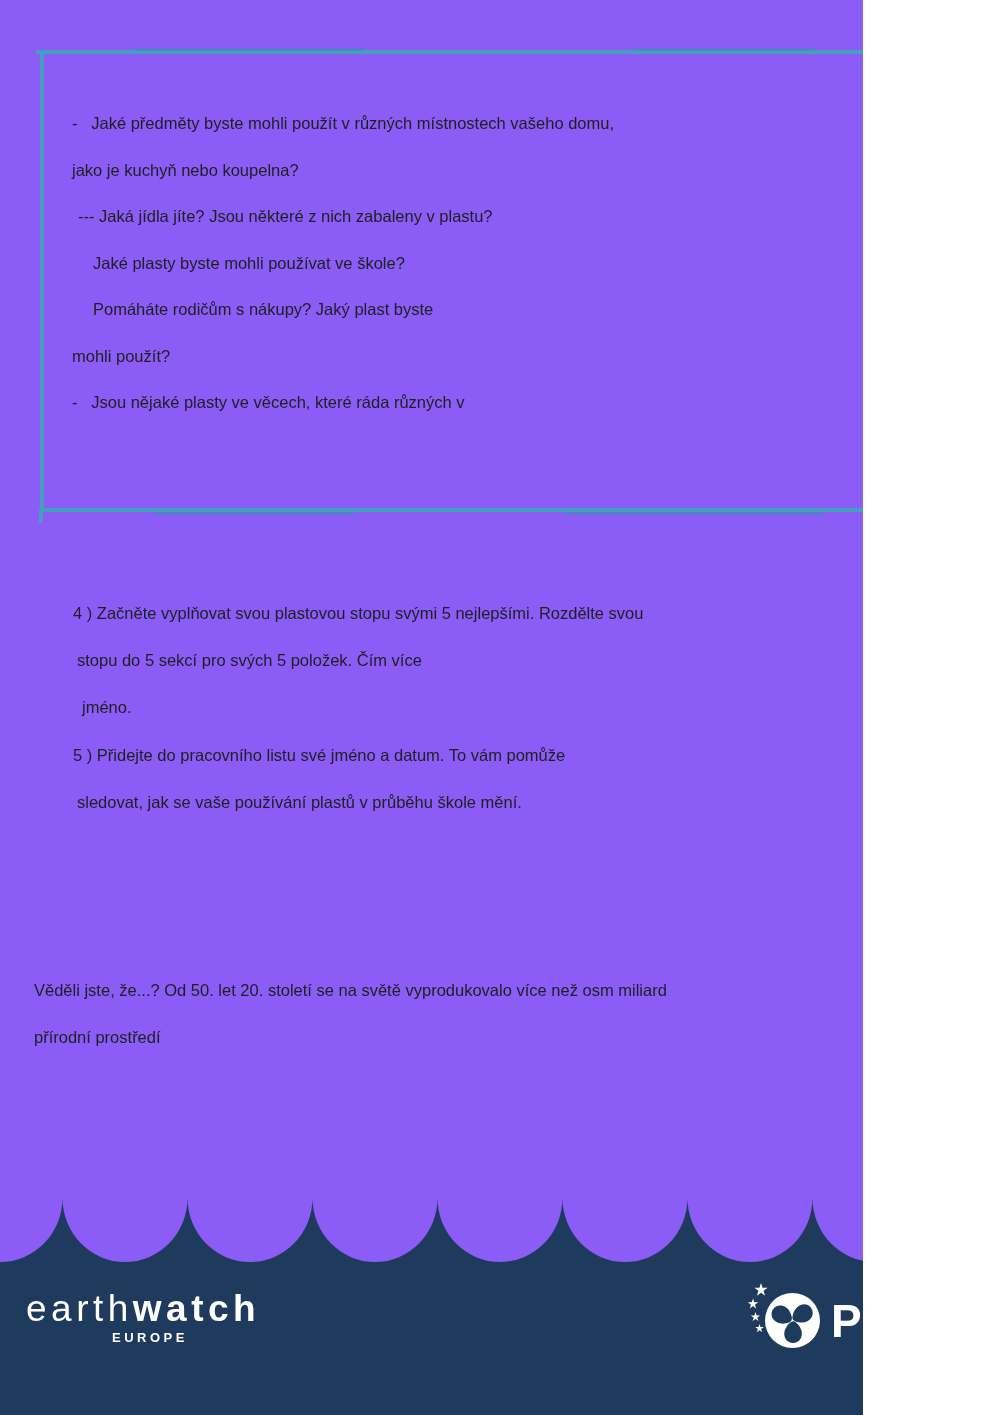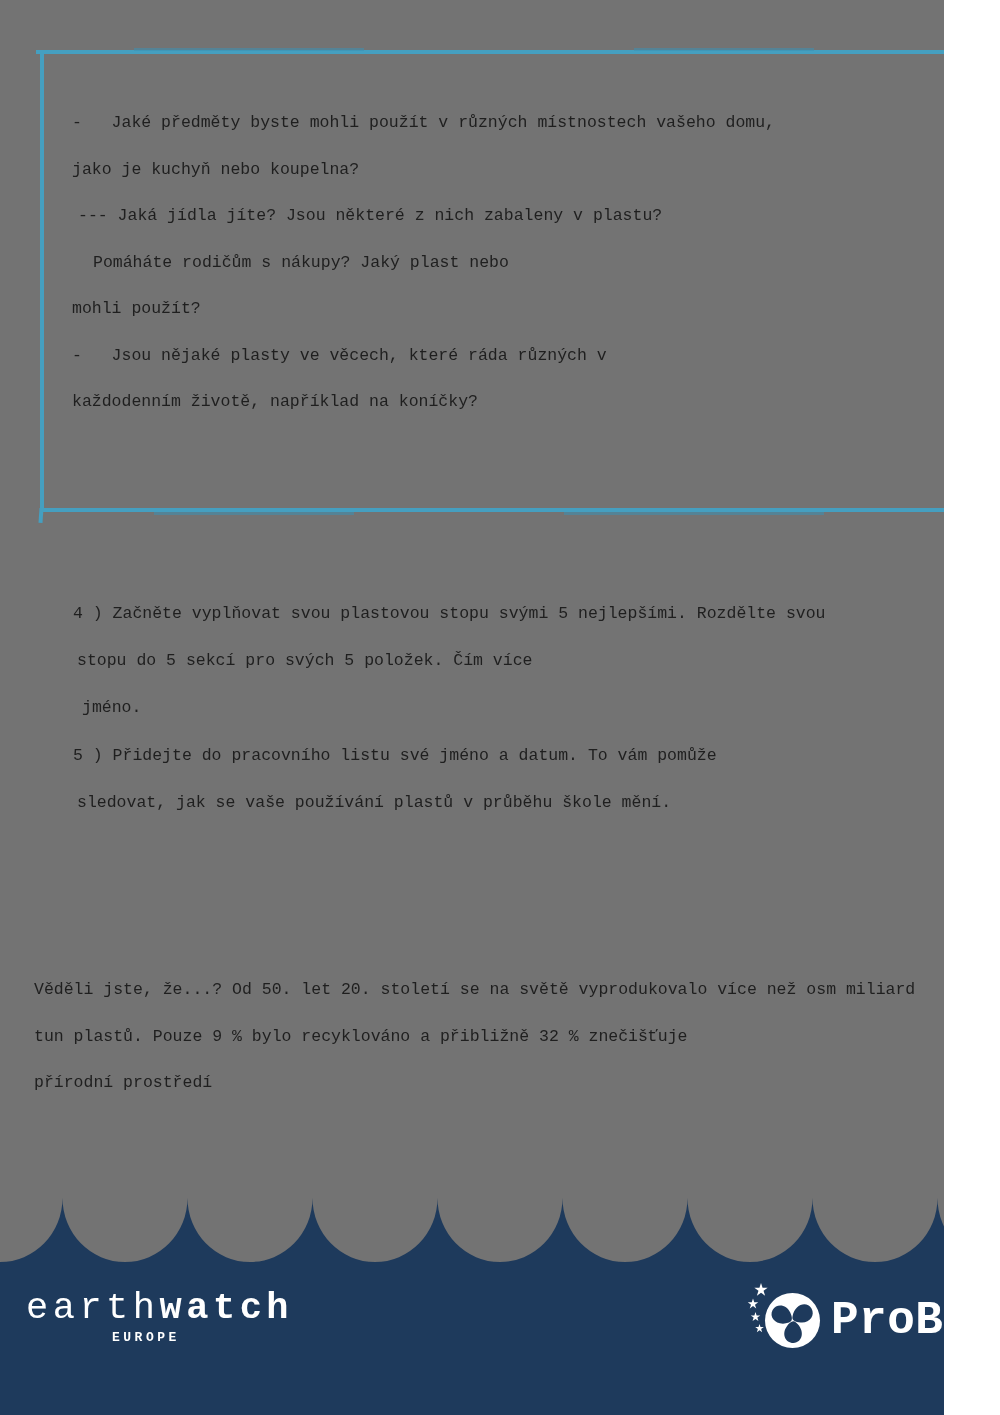--- a/index.html
+++ b/index.html
@@ -1,19 +1,19 @@
 <!DOCTYPE html>
 <html><head>
 <meta charset="utf-8">
 <style>
   html,body { margin:0; padding:0; background:#ffffff; }
   .page {
-    position:relative; width:944px; height:1415px;
-    background:#737373; overflow:hidden;
-    font-family:Liberation Mono, monospace;
+    position:relative; width:863px; height:1415px;
+    background:#8b5cf6; overflow:hidden;
+    font-family:Liberation Sans, sans-serif;
     color:#1f1f1f;
   }
   .bodytext { font-size:16.5px; color:#1f1f1f; }
   .line { white-space:pre; height:46.5px; line-height:46.5px; }
 
   
   .qbox {
     position:absolute; left:40px; top:50px; width:918px; height:462px;
     box-sizing:border-box;
     border:4px solid #459fc0;
@@ -74,37 +74,36 @@
     <div class="smudge s1"></div>
     <div class="smudge s2"></div>
     <div class="smudge s3"></div>
     <div class="smudge s4"></div>
   </div>
 
   <div class="qbox-text bodytext">
     <div class="line">-   Jaké předměty byste mohli použít v různých místnostech vašeho domu,</div>
     <div class="line">jako je kuchyň nebo koupelna?</div>
     <div class="line ind-dash">--- Jaká jídla jíte? Jsou některé z nich zabaleny v plastu?</div>
-    <div class="line ind-sub">Pomáháte rodičům s nákupy? Jaký plast nebo</div>
+    <div class="line ind-sub">Jaké plasty byste mohli používat ve škole?</div>
+    <div class="line ind-sub">Pomáháte rodičům s nákupy? Jaký plast byste</div>
     <div class="line">mohli použít?</div>
     <div class="line">-   Jsou nějaké plasty ve věcech, které ráda různých v</div>
-    <div class="line">každodenním životě, například na koníčky?</div>
   </div>
 
   <div class="instr bodytext">
     <div class="line">4 ) Začněte vyplňovat svou plastovou stopu svými 5 nejlepšími. Rozdělte svou</div>
     <div class="line ind-1">stopu do 5 sekcí pro svých 5 položek. Čím více</div>
     <div class="line ind-2">jméno.</div>
     <div class="line">5 ) Přidejte do pracovního listu své jméno a datum. To vám pomůže</div>
     <div class="line ind-1">sledovat, jak se vaše používání plastů v průběhu škole mění.</div>
   </div>
 
   <div class="fact bodytext">
     <div class="line">Věděli jste, že...? Od 50. let 20. století se na světě vyprodukovalo více než osm miliard</div>
-    <div class="line">tun plastů. Pouze 9 % bylo recyklováno a přibližně 32 % znečišťuje</div>
     <div class="line">přírodní prostředí</div>
   </div>
 
   <div class="footer">
     <svg class="waves" width="1000" height="225" viewBox="0 0 1000 225" aria-hidden="true">
       <path fill="#1e3a5c" d="M0,72
         A62.5 64 0 0 0 62.5,8   A62.5 64 0 0 0 125,72
         A62.5 64 0 0 0 187.5,8  A62.5 64 0 0 0 250,72
         A62.5 64 0 0 0 312.5,8  A62.5 64 0 0 0 375,72
         A62.5 64 0 0 0 437.5,8  A62.5 64 0 0 0 500,72

